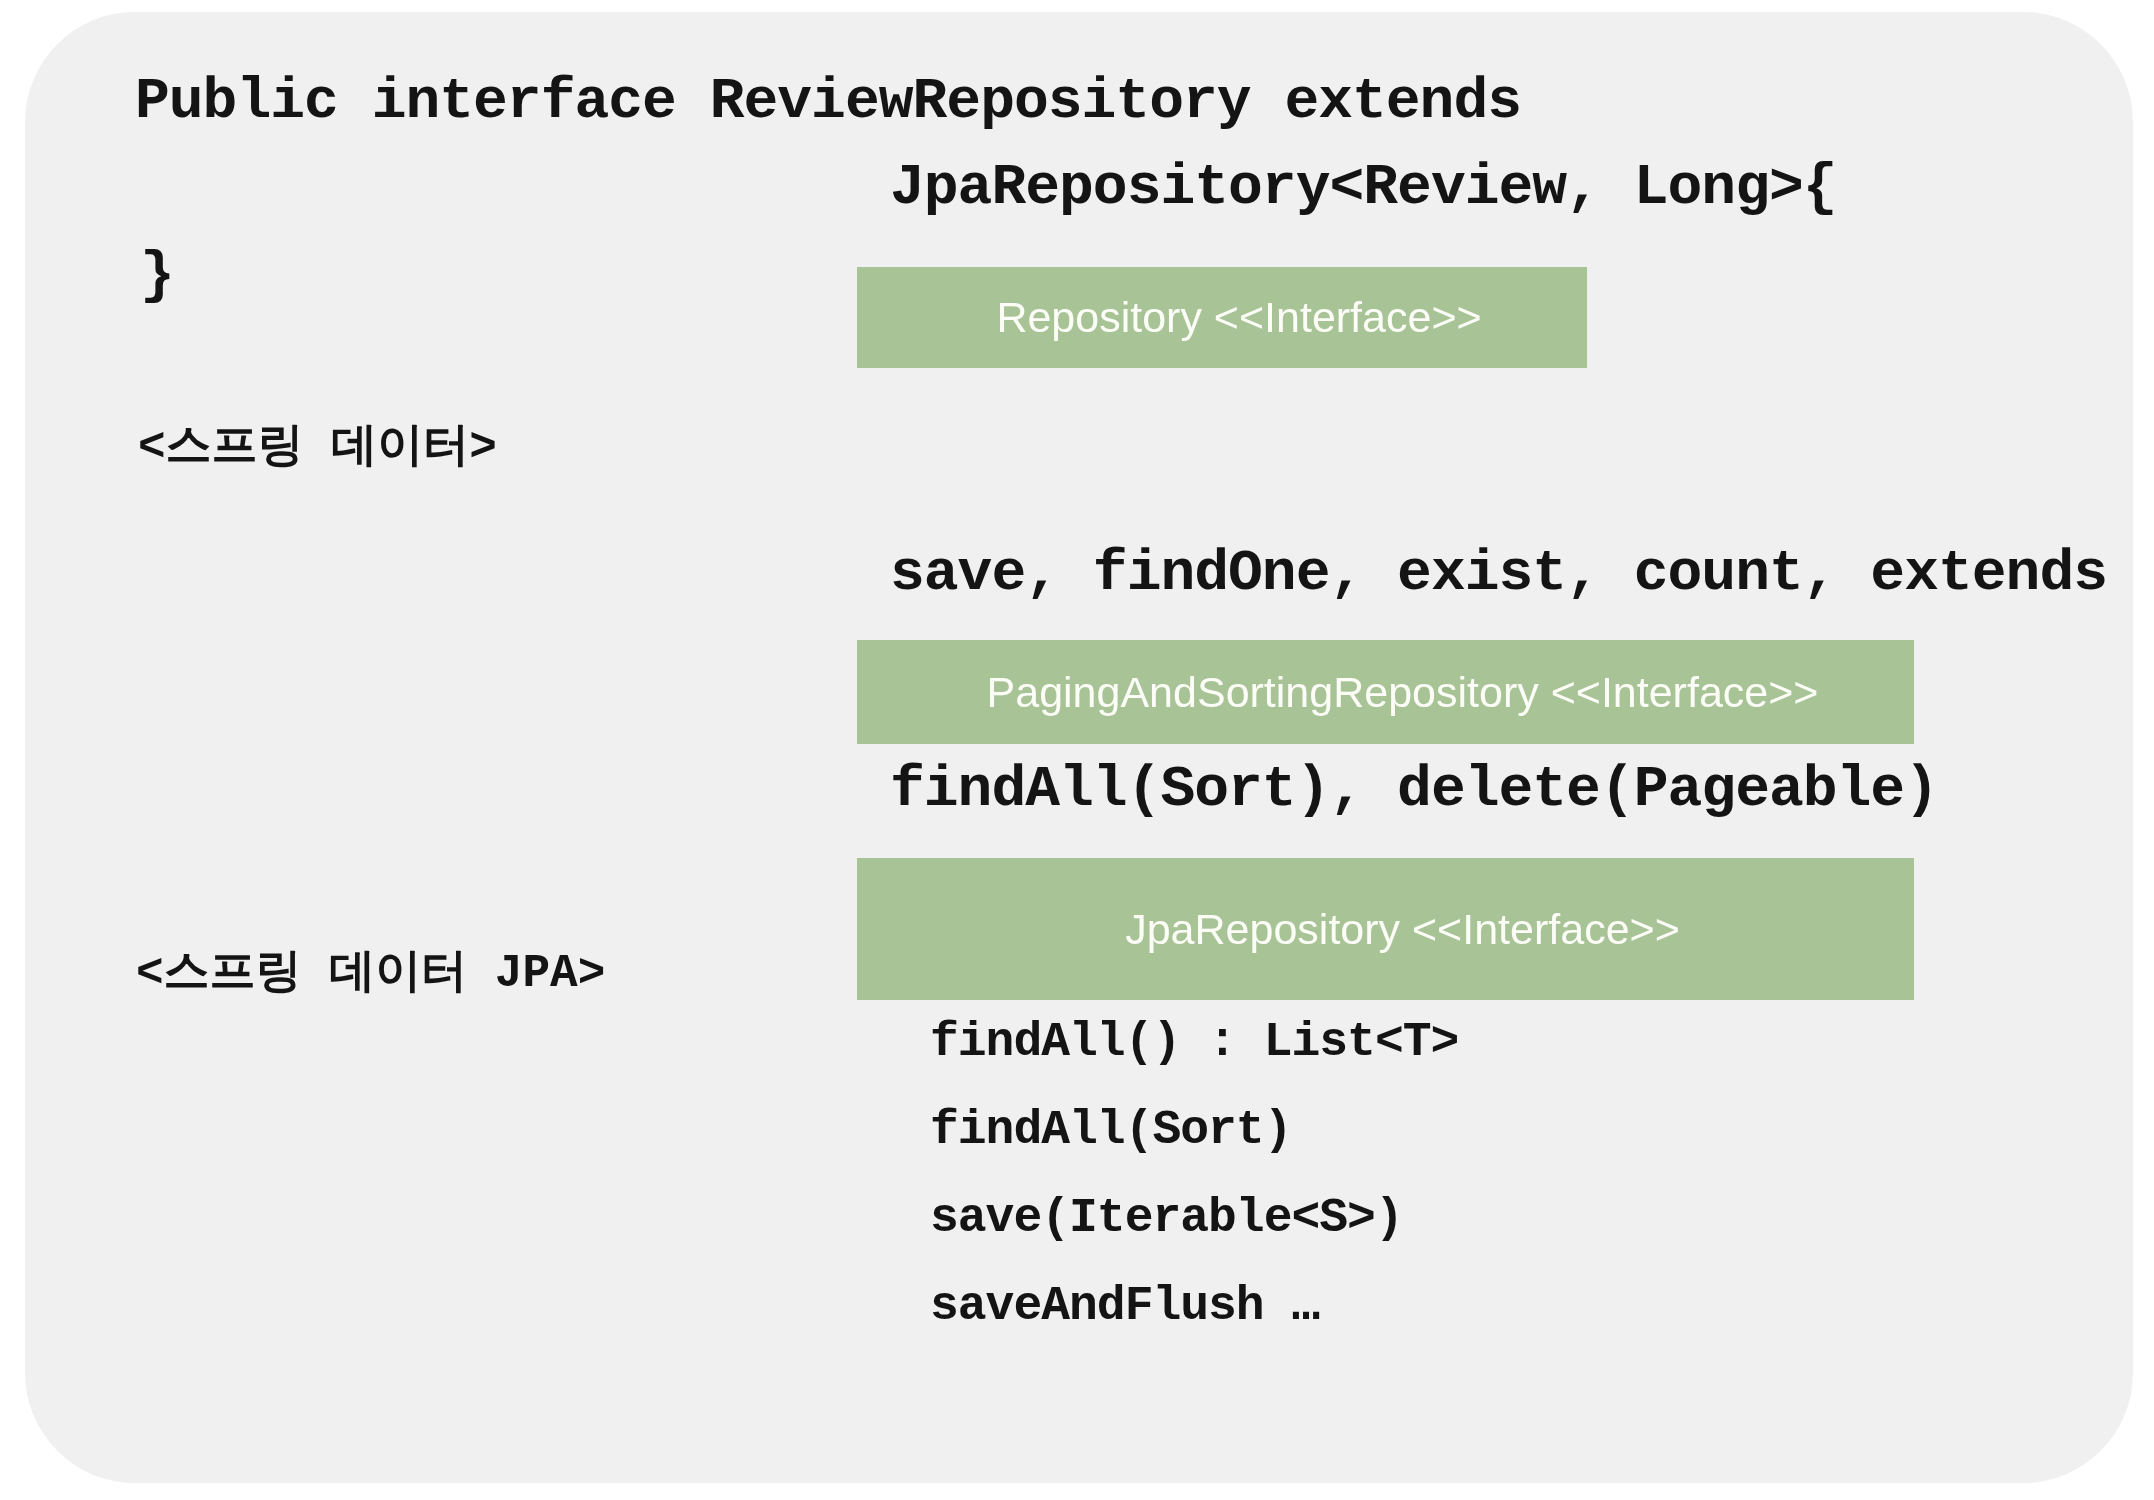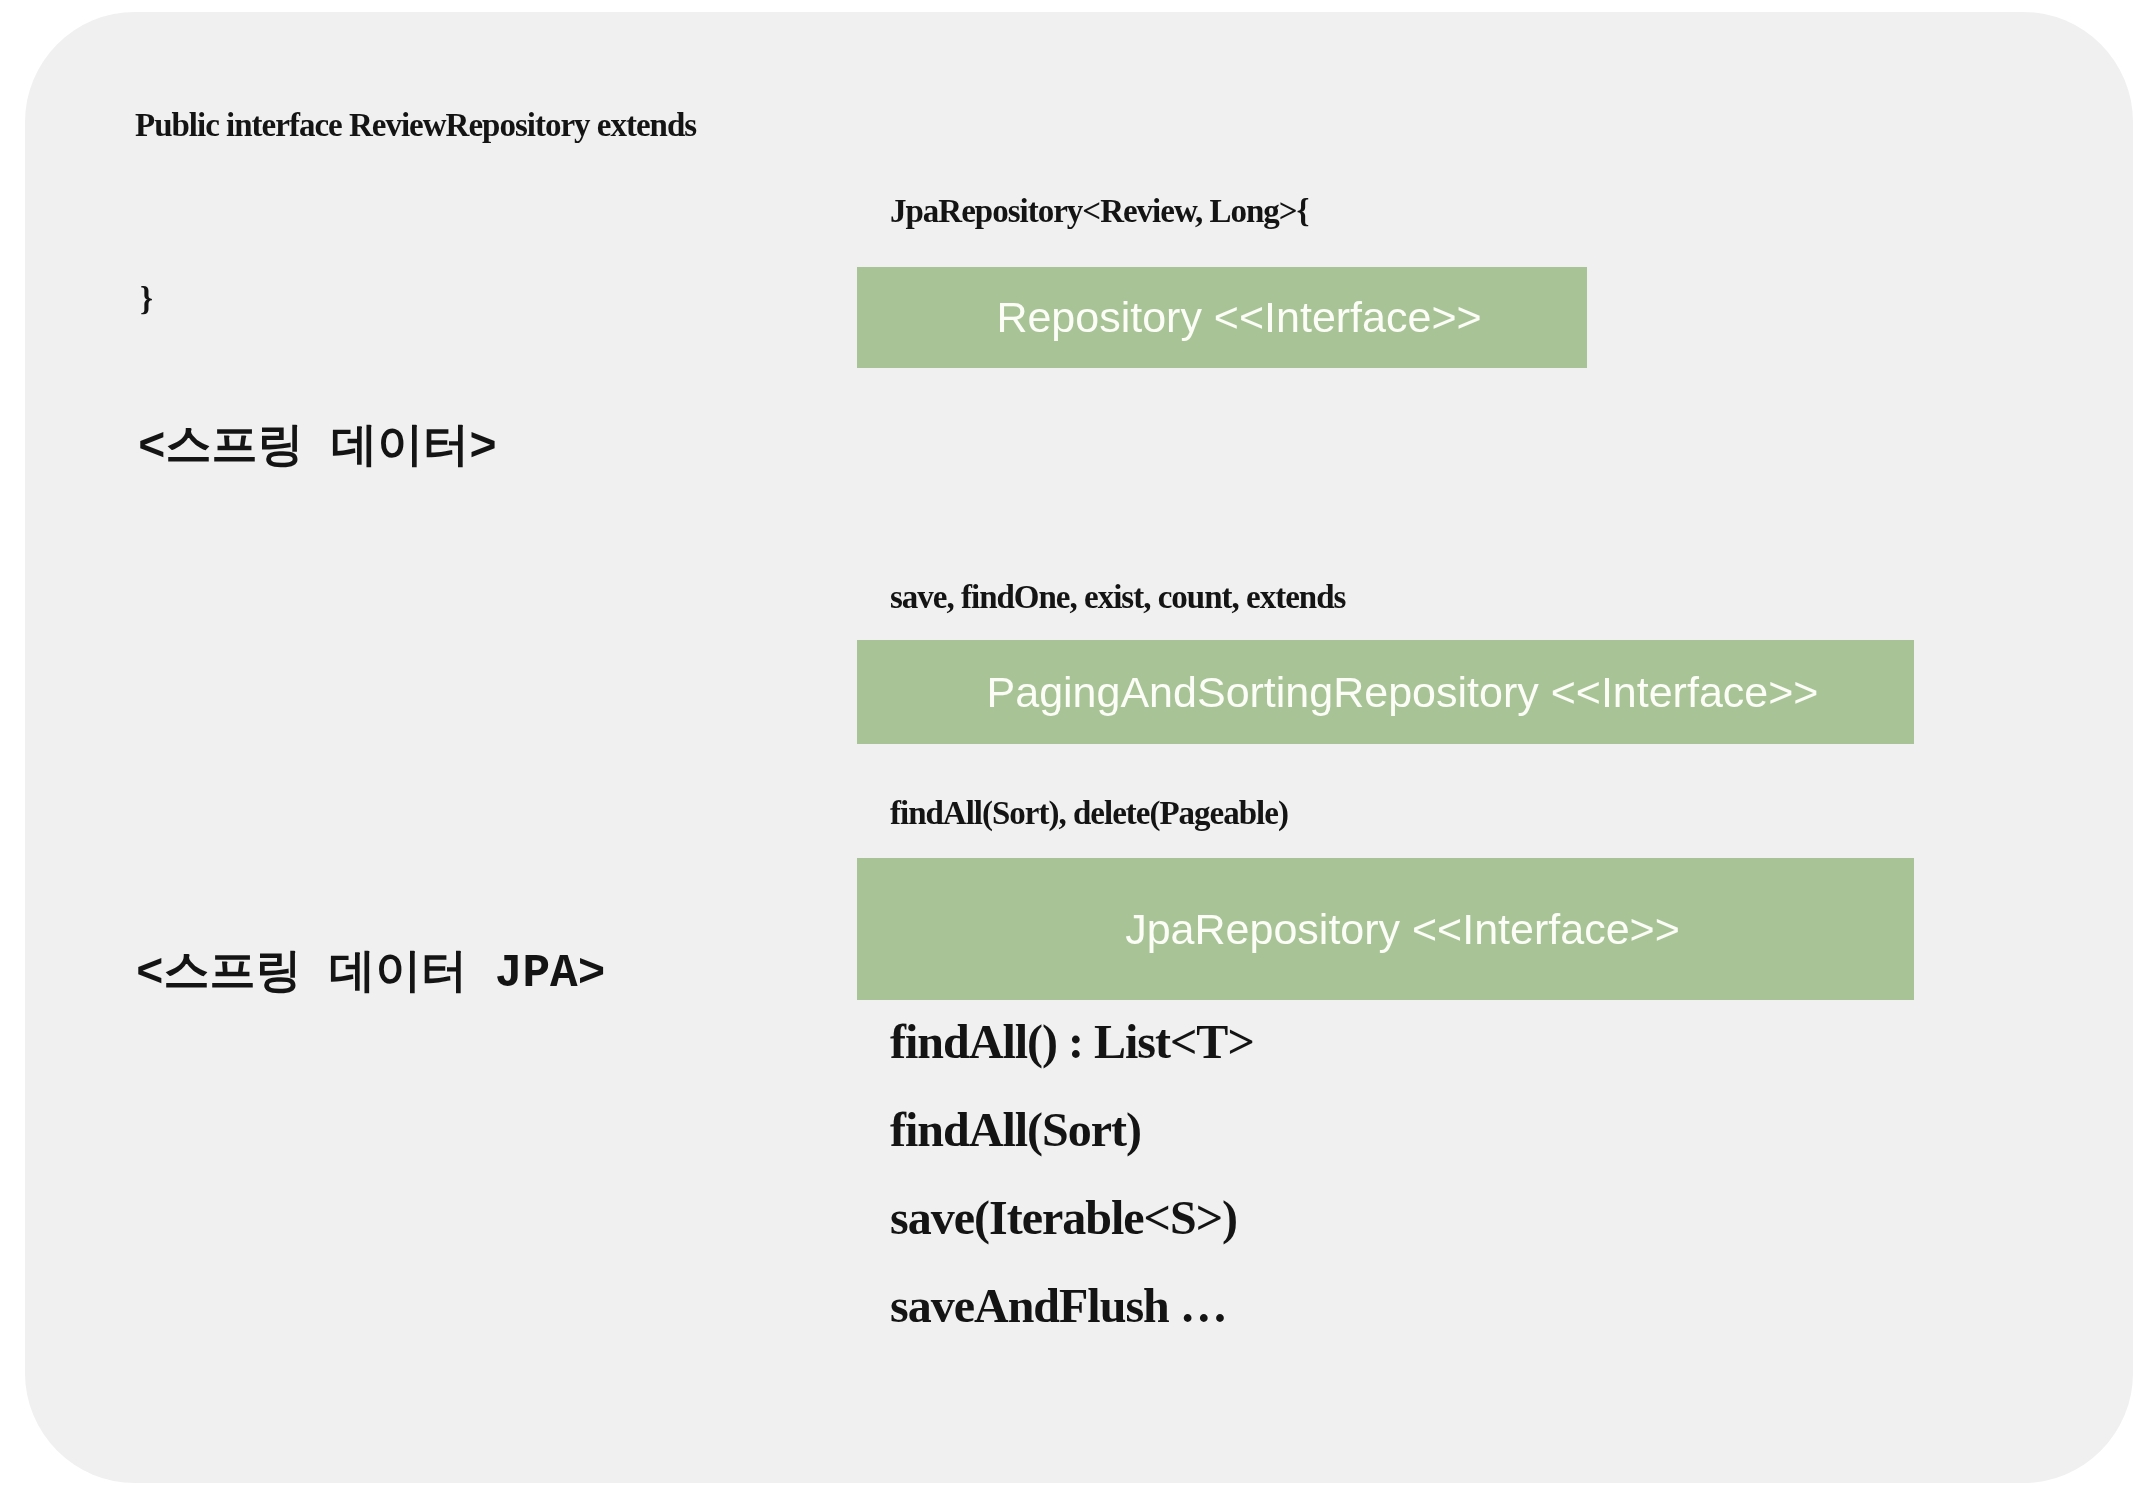--- a/index.html
+++ b/index.html
@@ -20,28 +20,27 @@
   }
   .panel{
     position:absolute;
     left:25px;top:12px;
     width:2108px;height:1471px;
     background:var(--panel-bg,#f0f0f1);
     border-radius:110px;
   }
   .mono{
     position:absolute;
-    font-family:Liberation Serif, serif;
+    font-family:Liberation Mono, monospace;
     font-weight:700;
-    font-size:33px;
+    font-size:58px;
     line-height:56px;
     color:var(--text,#141414);
     white-space:pre;
     letter-spacing:-1px;
-    margin-top:23px;
   }
   .klabel{
     position:absolute;
     font-family:Liberation Mono, monospace;
     font-weight:700;
     font-size:46px;
     line-height:56px;
     color:var(--text,#141414);
     white-space:nowrap;
   }
@@ -75,26 +74,27 @@
   .label-spring-data-jpa{left:136px;top:946px;}
 
   .jpa-method-list{
     position:absolute;
     left:890px;top:998px;
     list-style:none;
   }
   .jpa-method-list li{
     height:88px;
     line-height:88px;
-    font-family:Liberation Serif, serif;
+    font-family:Liberation Mono, monospace;
     font-weight:700;
     font-size:48px;
     letter-spacing:-1px;
     color:var(--text,#141414);
     white-space:pre;
+    margin-left:40px;
   }
 </style>
 </head>
 <body>
 
 <div id="page">
   <div class="panel"></div>
 
   <div class="mono code-line-1">Public interface ReviewRepository extends</div>
   <div class="mono code-line-2">JpaRepository&lt;Review, Long&gt;{</div>

